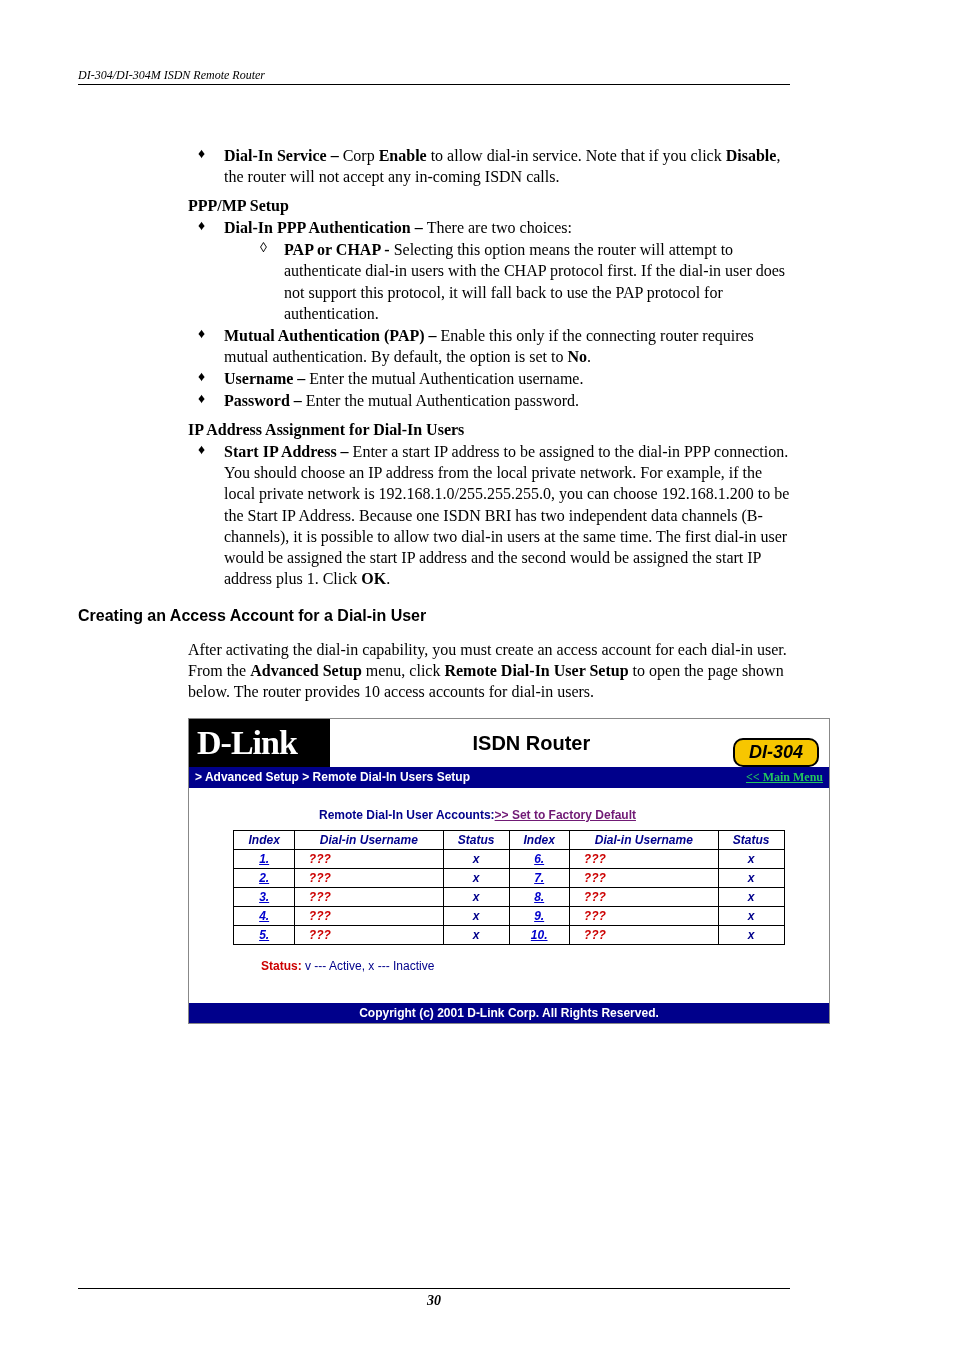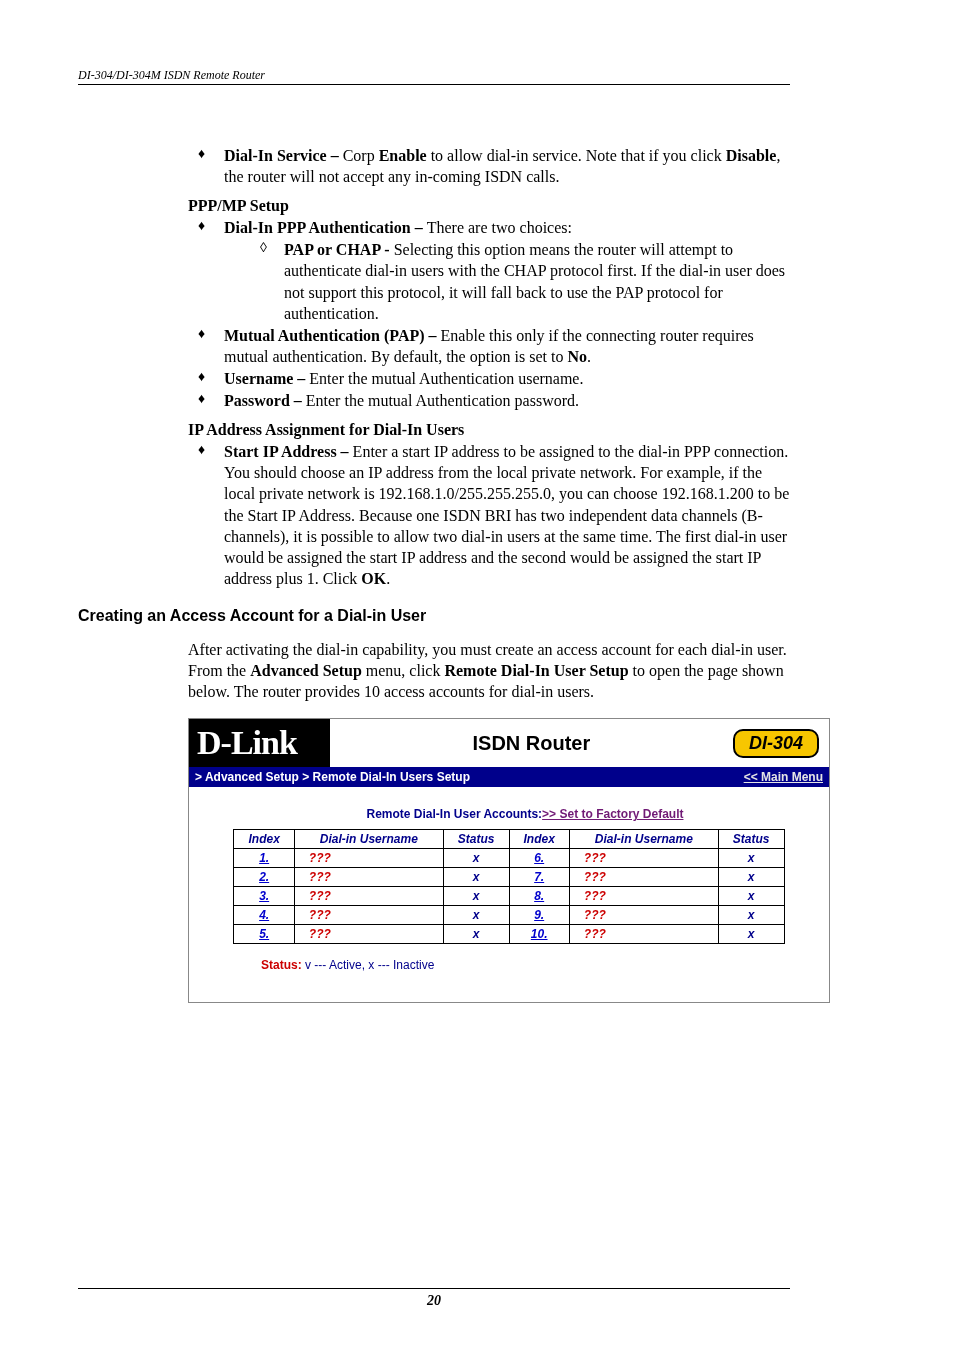--- a/index.html
+++ b/index.html
@@ -70,23 +70,23 @@
      background: #f7c600; color:#000; font-weight:bold; font-size:18px; font-style:italic;
      padding: 2px 14px; border: 2px solid #000; border-radius: 10px; margin-right:6px;
      font-family: Arial, sans-serif;
   }
   .router-header-wrap{background: linear-gradient(to right, #000 0%, #000 22%, #fff 22%, #fff 100%); display:flex; align-items:center; height:48px;}
   .breadcrumb {
     background: #00008b; color: #fff; font-size: 12px; font-weight:bold;
     padding: 3px 6px; display:flex; justify-content:space-between;
     font-family: Verdana, sans-serif;
   }
-  .breadcrumb a { color: #e5e5e5; text-decoration: underline; }
+  .breadcrumb a { color: #22c55e; text-decoration: underline; font-family: Liberation Serif, serif; }
   .router-body { padding: 12px 24px 30px 24px; font-size: 12px; font-family: Verdana, sans-serif; }
-  .accounts-head { display:flex; justify-content:center; color:#00008b; font-weight:bold; margin: 8px 48px 8px 48px; padding-left: 32px;}
+  .accounts-head { display:flex; justify-content:flex-start; color:#00008b; font-weight:bold; margin: 8px 48px 8px 74px; padding-left: 32px;}
   .accounts-head a{ color:#701a75; text-decoration:underline; font-weight:bold;}
   table.accounts {
     border-collapse: collapse; margin: 0 auto;
   }
   table.accounts th, table.accounts td {
     border: 1px solid #000; font-size: 12px; color:#00008b;
     padding: 2px 14px; text-align:center; font-weight:bold;
     font-family: Verdana, sans-serif;
     font-style: italic;
   }
@@ -143,21 +143,21 @@
       <span>After activating the dial-in capability, you must create an access account for each dial-in user. From the </span><b>Advanced Setup</b><span> menu, click </span><b>Remote Dial-In User Setup</b><span> to open the page shown below. The router provides 10 access accounts for dial-in users.</span>
     </p>
   </div>
 
   <div class="router">
     <div class="router-header-wrap">
       <div class="dlink-logo" style="width:22%; box-sizing:border-box;">
         <span class="dlink-main">D-Link</span>
       </div>
       <div class="isdn-title">ISDN Router</div>
-      <div style="background:#fff; display:flex; align-items:center; height:100%; padding-right:4px;">
+      <div style="background:#fff; display:flex; align-items:flex-end; height:100%; padding-right:4px;">
         <span class="di-badge">DI-304</span>
       </div>
     </div>
     <div class="breadcrumb">
       <span class="crumb-left">&gt; Advanced Setup &gt; Remote Dial-In Users Setup</span>
       <a href="#">&lt;&lt; Main Menu</a>
     </div>
     <div class="router-body">
       <div class="accounts-head">
         <span>Remote Dial-In User Accounts:</span>
@@ -214,16 +214,17 @@
               <td class="idx"><a href="#">10.</a></td>
               <td class="name">???</td>
               <td>x</td>
             </tr>
           </tbody>
       </table>
       <div class="status-legend">
         <span class="lbl">Status:</span><span class="rest"> v --- Active, x --- Inactive</span>
       </div>
     </div>
+    <div class="router-footer">Copyright (c) 2001 D-Link Corp. All Rights Reserved.</div>
   </div>
 
-  <div class="footer">20</div>
+  <div class="footer">30</div>
 </div>
 
 </body></html>

